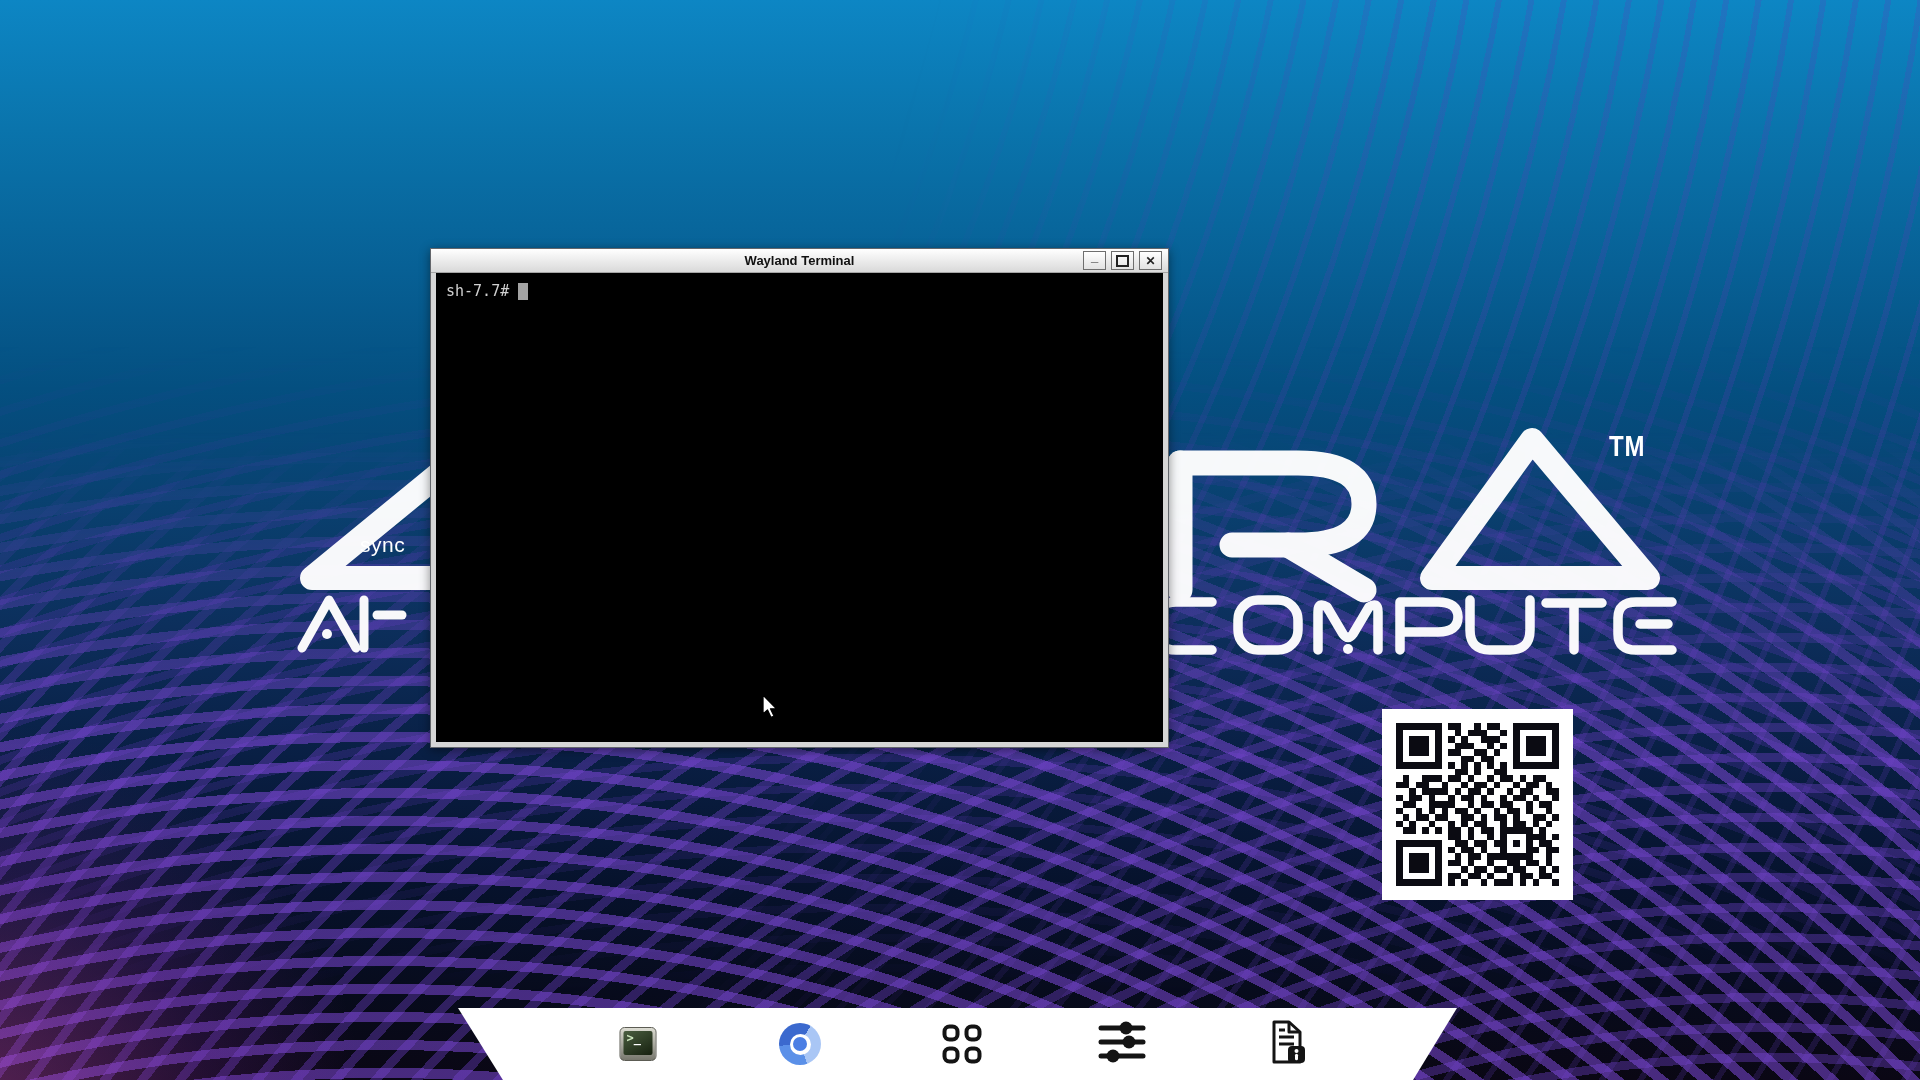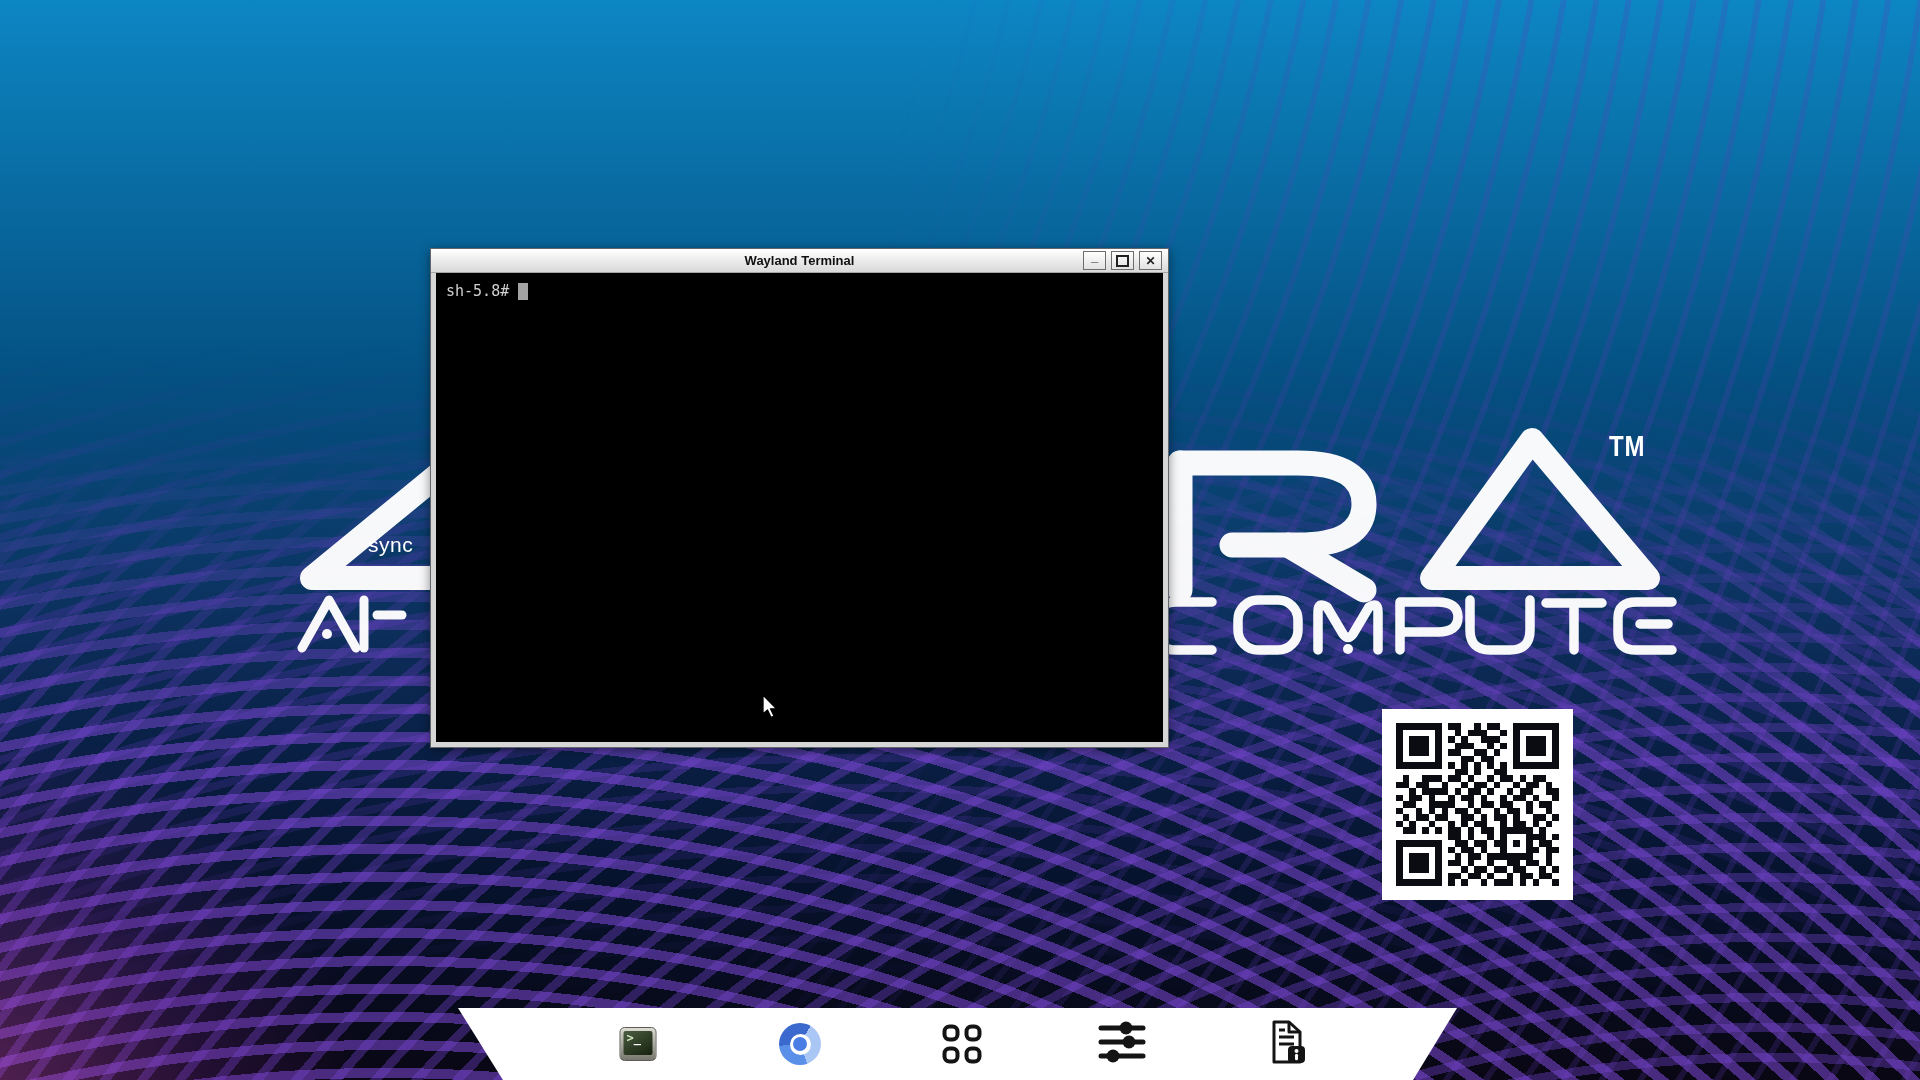--- a/index.html
+++ b/index.html
@@ -19,21 +19,21 @@
     -webkit-mask-image:linear-gradient(to top,#000 0 30%,transparent 60%);
             mask-image:linear-gradient(to top,#000 0 30%,transparent 60%);}
   .waves-mid{
     background:repeating-radial-gradient(1900px circle at 45% 290%,rgba(90,55,180,0.28) 0 8px,transparent 8px 30px);
     -webkit-mask-image:linear-gradient(to top,transparent 8%,#000 30% 45%,transparent 68%);
             mask-image:linear-gradient(to top,transparent 8%,#000 30% 45%,transparent 68%);}
   .corner-glow{
     background:radial-gradient(560px at -2% 104%,rgba(214,80,188,0.40),rgba(120,40,150,0.22) 45%,transparent 72%);}
   
   .logo-svg{position:absolute;left:0;top:0;z-index:2;}
-  .logo-sync{position:absolute;left:368px;top:533px;z-index:2;color:#fff;font-size:21px;letter-spacing:.5px;text-align:right;}
+  .logo-sync{position:absolute;left:360px;top:533px;z-index:2;color:#fff;font-size:21px;letter-spacing:.5px;text-align:right;}
   .logo-tm{position:absolute;left:1609px;top:429px;z-index:2;color:#fff;font-size:30px;font-weight:bold;
            transform:scaleX(.8);transform-origin:left top;letter-spacing:1px;}
   
   .qr-box{position:absolute;left:1382px;top:709px;z-index:2;background:#fff;padding:14px;}
   .qr-grid{display:grid;grid-template-columns:repeat(25,6.5px);grid-auto-rows:6.5px;}
   .qr-grid .m{background:#0b0b12;}
   
   .term-win{position:absolute;left:430px;top:248px;width:739px;height:500px;z-index:3;
             background:#d6d6d6;border:1px solid #63666b;box-sizing:border-box;
             box-shadow:0 2px 10px rgba(0,0,0,.45);}
@@ -756,21 +756,21 @@
           </span>
         <span class="win-btn">
             <span class="max-box"></span>
           </span>
         <span class="win-btn">
             <span>✕</span>
           </span>
       </span>
     </div>
     <div class="term-content">
-      <span>sh-5.8#</span><span class="cursor-block"></span>
+      <span>sh-7.7#</span><span class="cursor-block"></span>
     </div>
   </div>
 
   <div class="dock">
     <div class="dock-item" style="left:180px" aria-label="terminal">
       <div class="icon-terminal">
           <div class="scr"><span class="gt">&gt;</span><span class="us">_</span></div>
         </div>
     </div>
     <div class="dock-item" style="left:342px" aria-label="chromium-browser">

